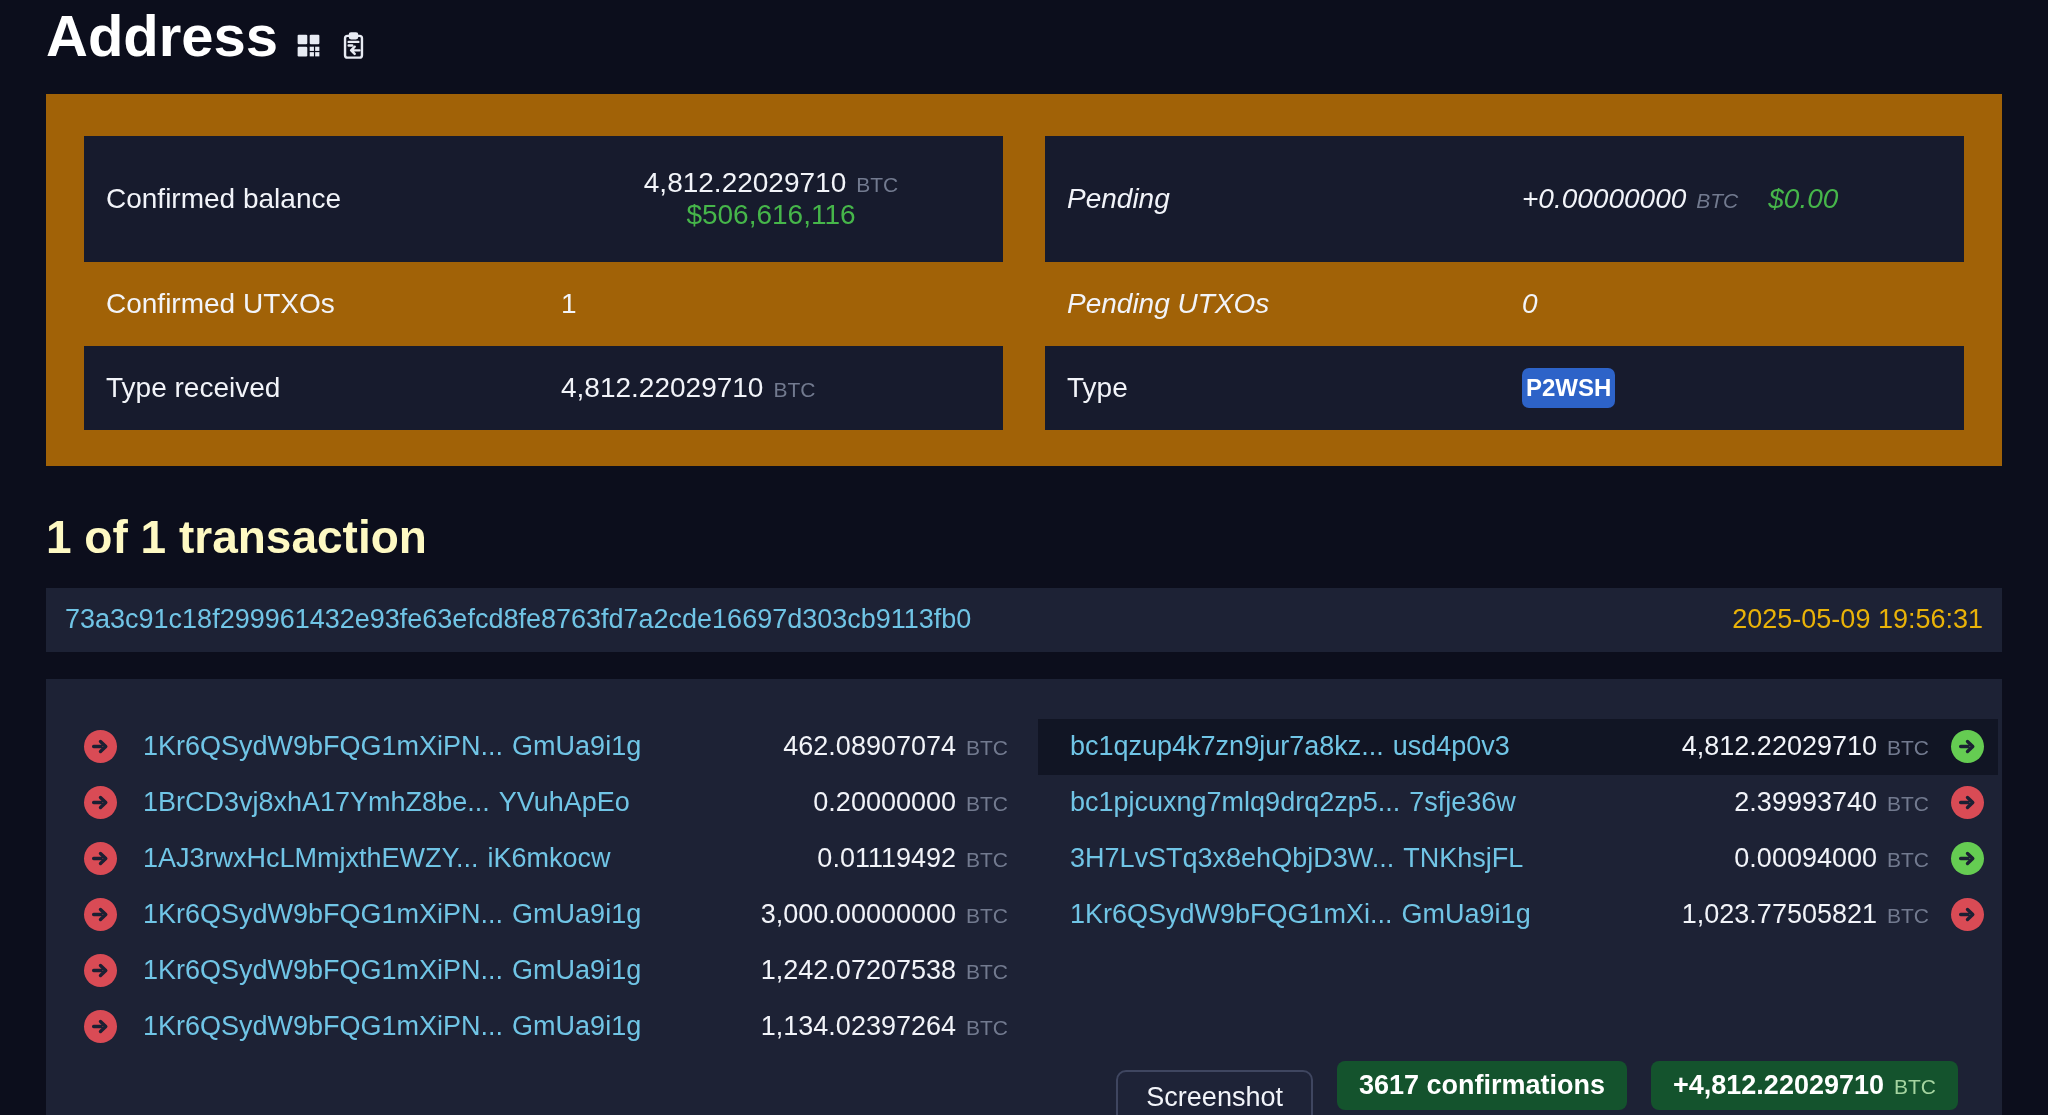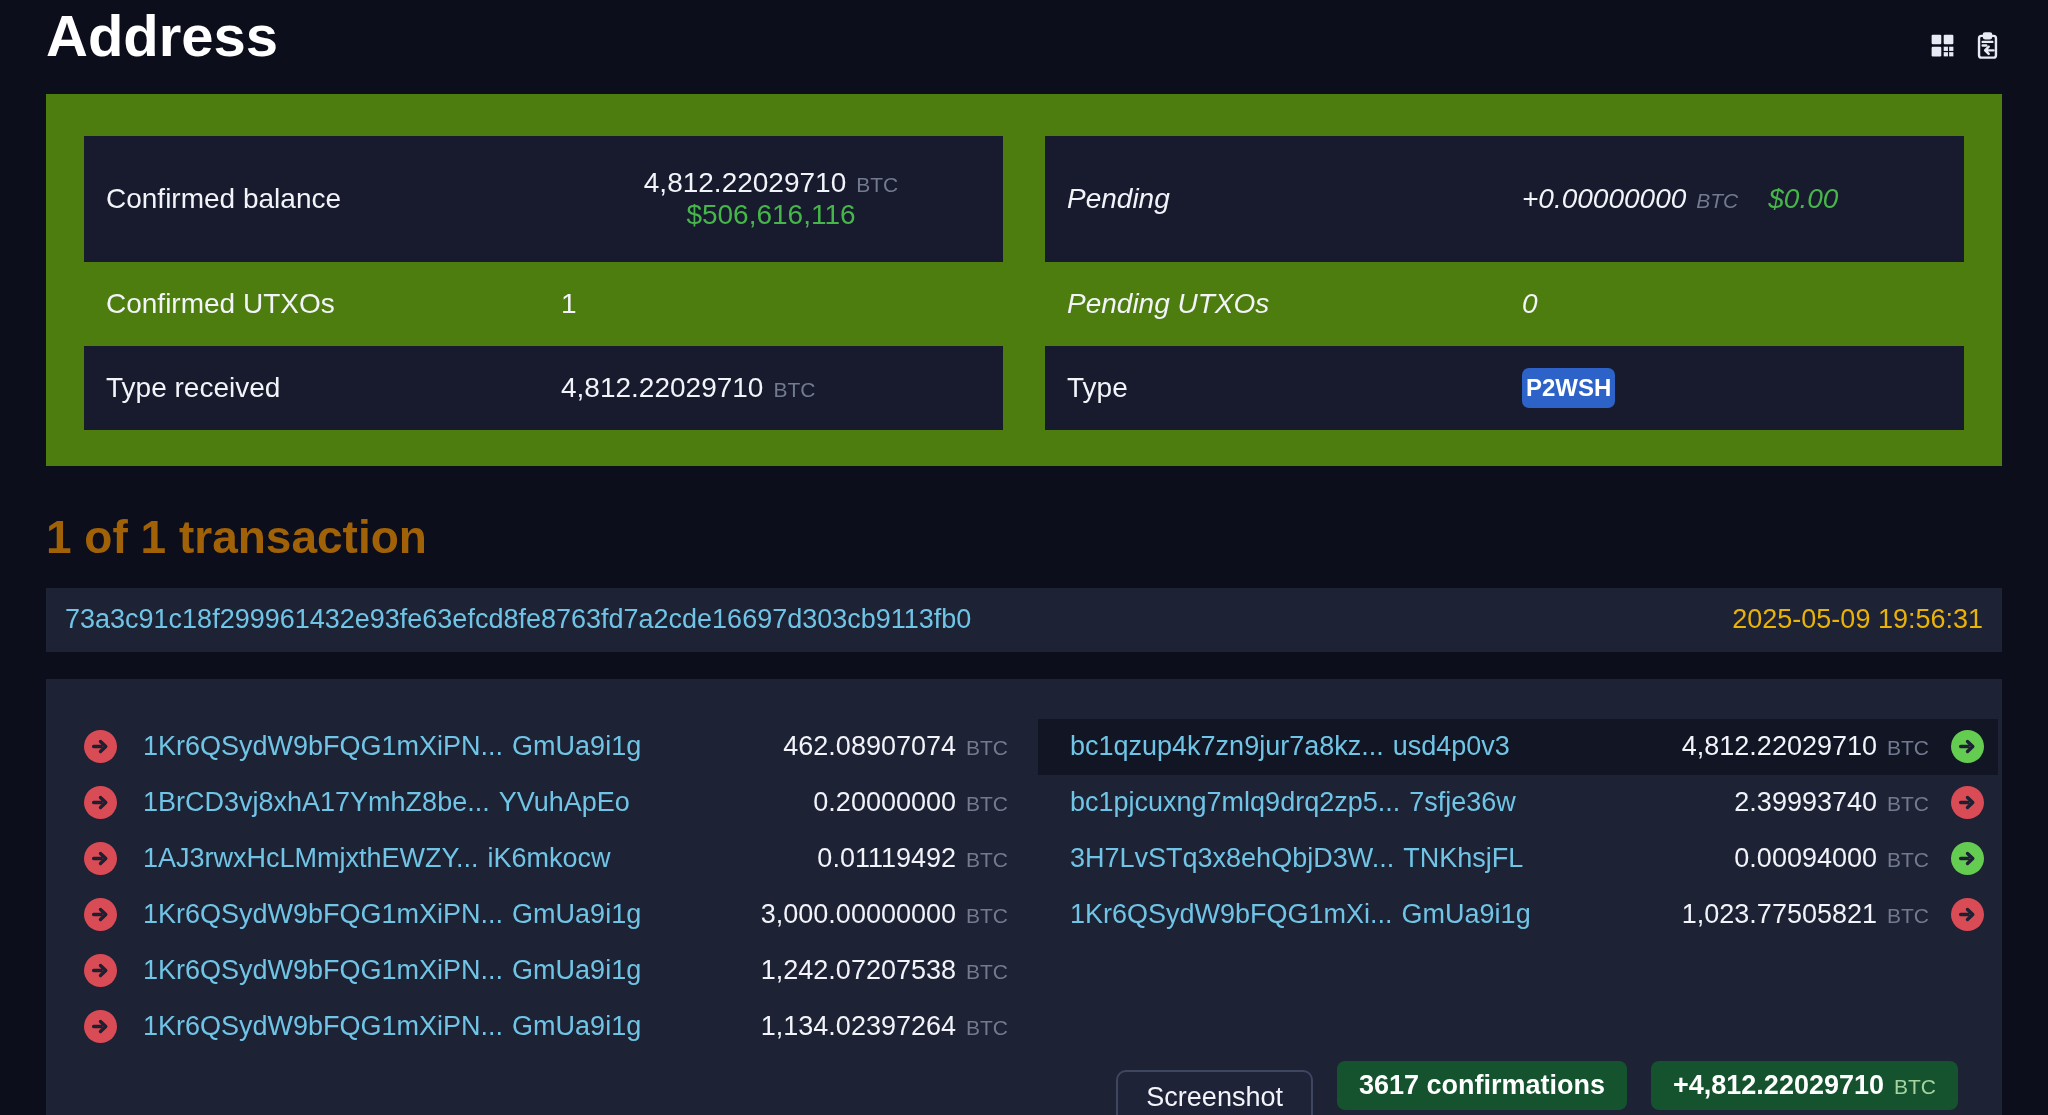--- a/index.html
+++ b/index.html
@@ -5,31 +5,31 @@
   * { margin:0; padding:0; box-sizing:border-box; }
   html,body { width:2048px; height:1115px; overflow:hidden; }
   body {
     background:#0c0e1c;
     font-family:"Liberation Sans", sans-serif;
     color:#f2f4f9;
   }
   .wrap { margin:0 46px; }
 
   
-  .page-header { display:flex; align-items:baseline; padding-top:4px;justify-content:space-between; }
+  .page-header { display:flex; align-items:baseline; padding-top:4px; }
   .page-title { font-size:58px; font-weight:600; color:#ffffff; line-height:1.1; }
   .addr-link { font-size:27px; color:#70c5e6; margin-left:18px; cursor:pointer; }
   .hdr-icons { display:flex; gap:16px; margin-left:16px; align-self:center; transform:translateY(10px); }
   .hdr-icon { width:29px; height:29px; color:#e8ebf3; cursor:pointer; }
   .hdr-icon svg { width:100%; height:100%; }
 
   
   .stats {
     margin-top:26px;
-    background:#4d7c0f;
+    background:#a16207;
     padding:42px 38px 36px 38px;
     display:flex; gap:42px;
   }
   .stats .col { flex:1 1 0; display:flex; flex-direction:column; }
   .stat-row { display:flex; align-items:center; height:84px; padding:0 22px; }
   .stat-row.boxed { background:#171b2d; }
   .stat-row.tall { height:126px; }
   .stat-label { flex:0 0 52%; font-size:28px; }
   .stat-value { font-size:28px; }
   .unit { font-size:21px; color:#727a8f; margin-left:10px; font-weight:400; }
@@ -37,21 +37,21 @@
   .stack { display:inline-block; text-align:center; }
   .stack .line2 { margin-top:10px; font-size:28px; }
   .italic { font-style:italic; }
   .type-badge {
     display:inline-block; background:#2d63c8; color:#ffffff;
     font-size:24px; font-weight:700; padding:6px 4px; border-radius:7px;
   }
   .pend-fiat { margin-left:30px; }
 
   
-  .tx-heading { font-size:46px; font-weight:600; color:#a16207; margin:44px 0 24px 0; }
+  .tx-heading { font-size:46px; font-weight:600; color:#fef9c3; margin:44px 0 24px 0; }
   .txbar {
     background:#1d2235; height:64px; padding:11px 19px;
     display:flex; align-items:center; justify-content:space-between;
   }
   .txid { font-size:27px; color:#70c5e6; cursor:pointer; }
   .txdate { font-size:27px; color:#eab308; }
 
   
   .txpanel { position:relative; margin-top:27px; background:#1d2235; height:443px; }
   .io-grid { display:flex; gap:12px; padding:40px 4px 0 20px; }

